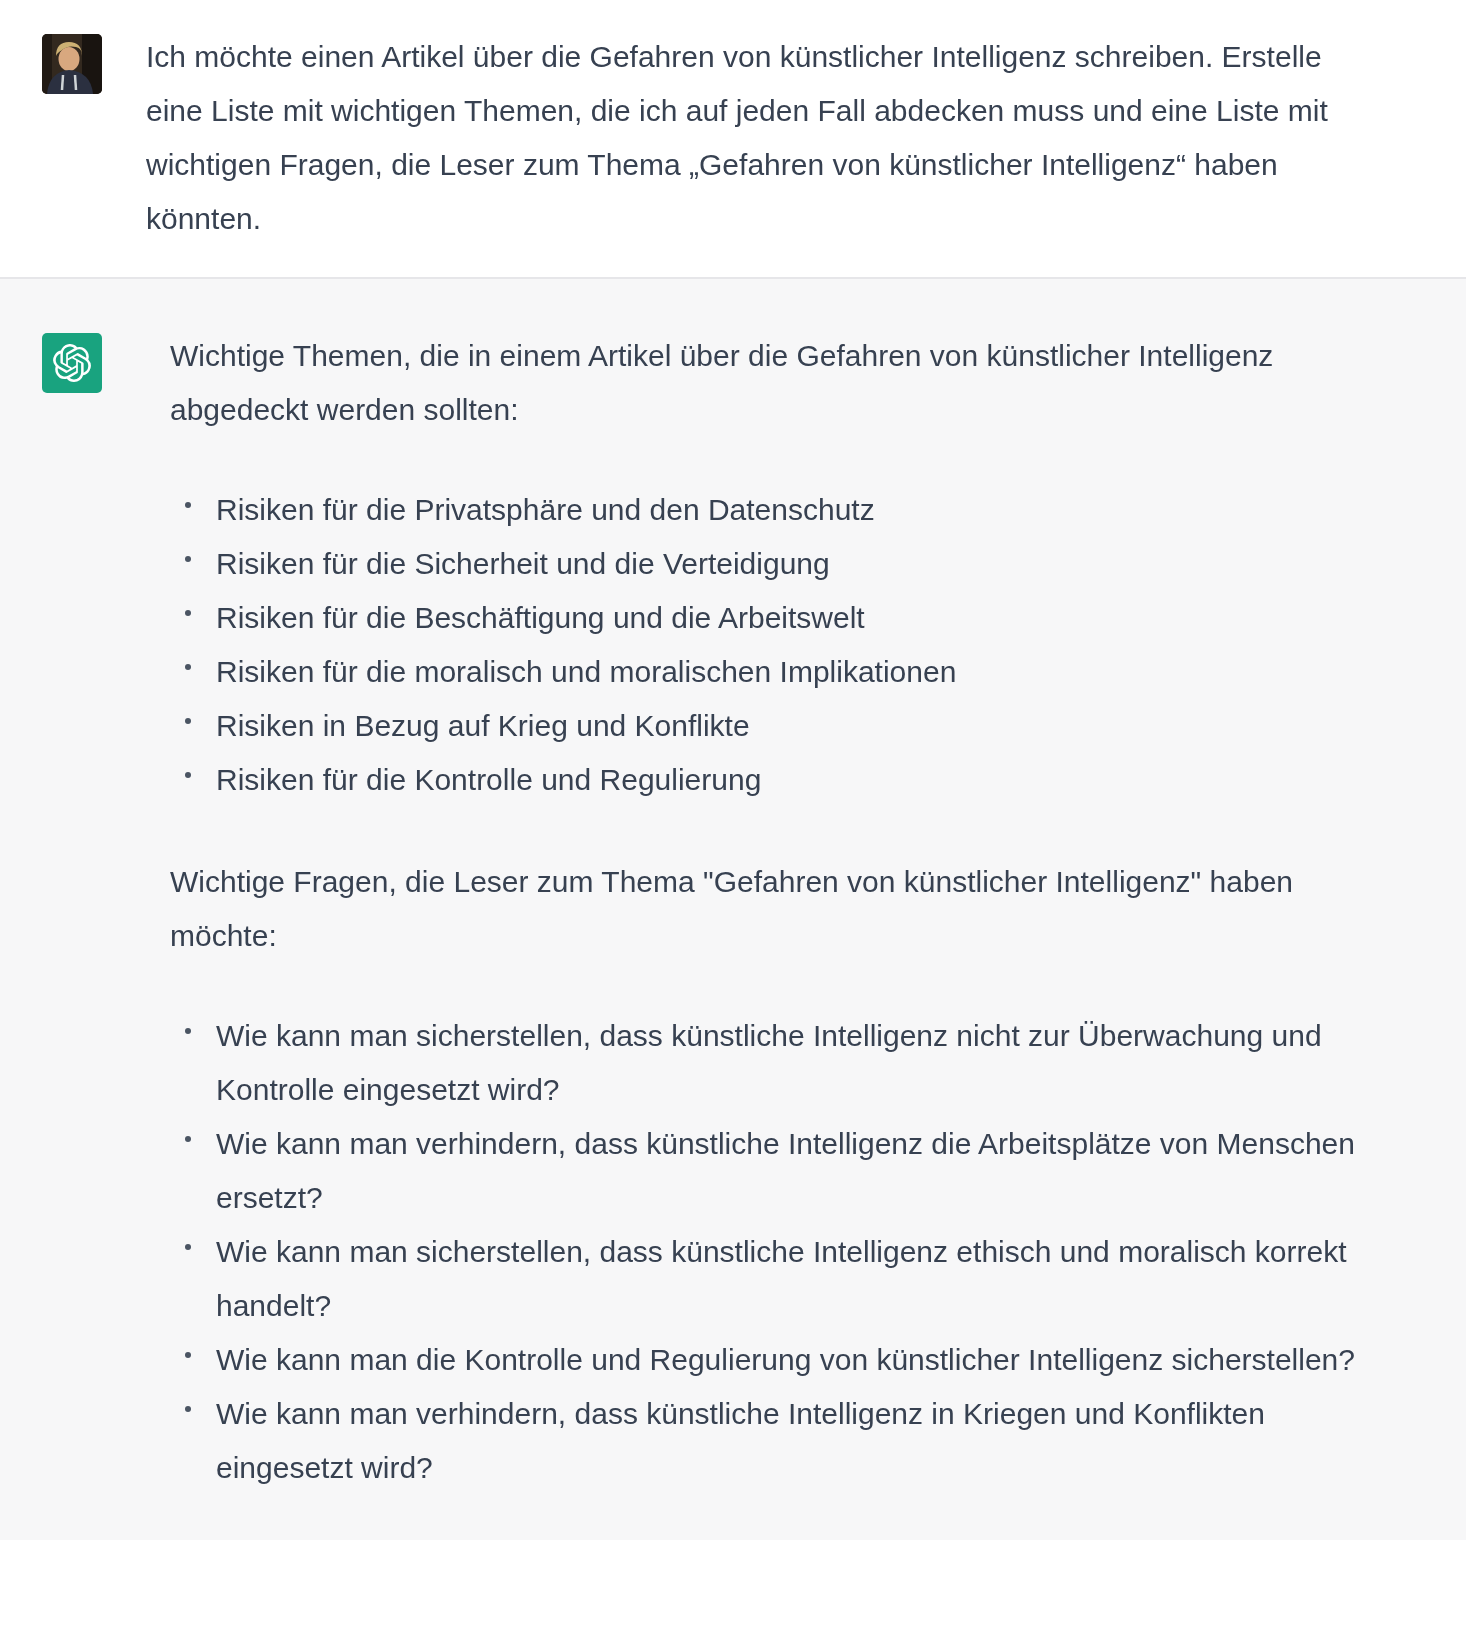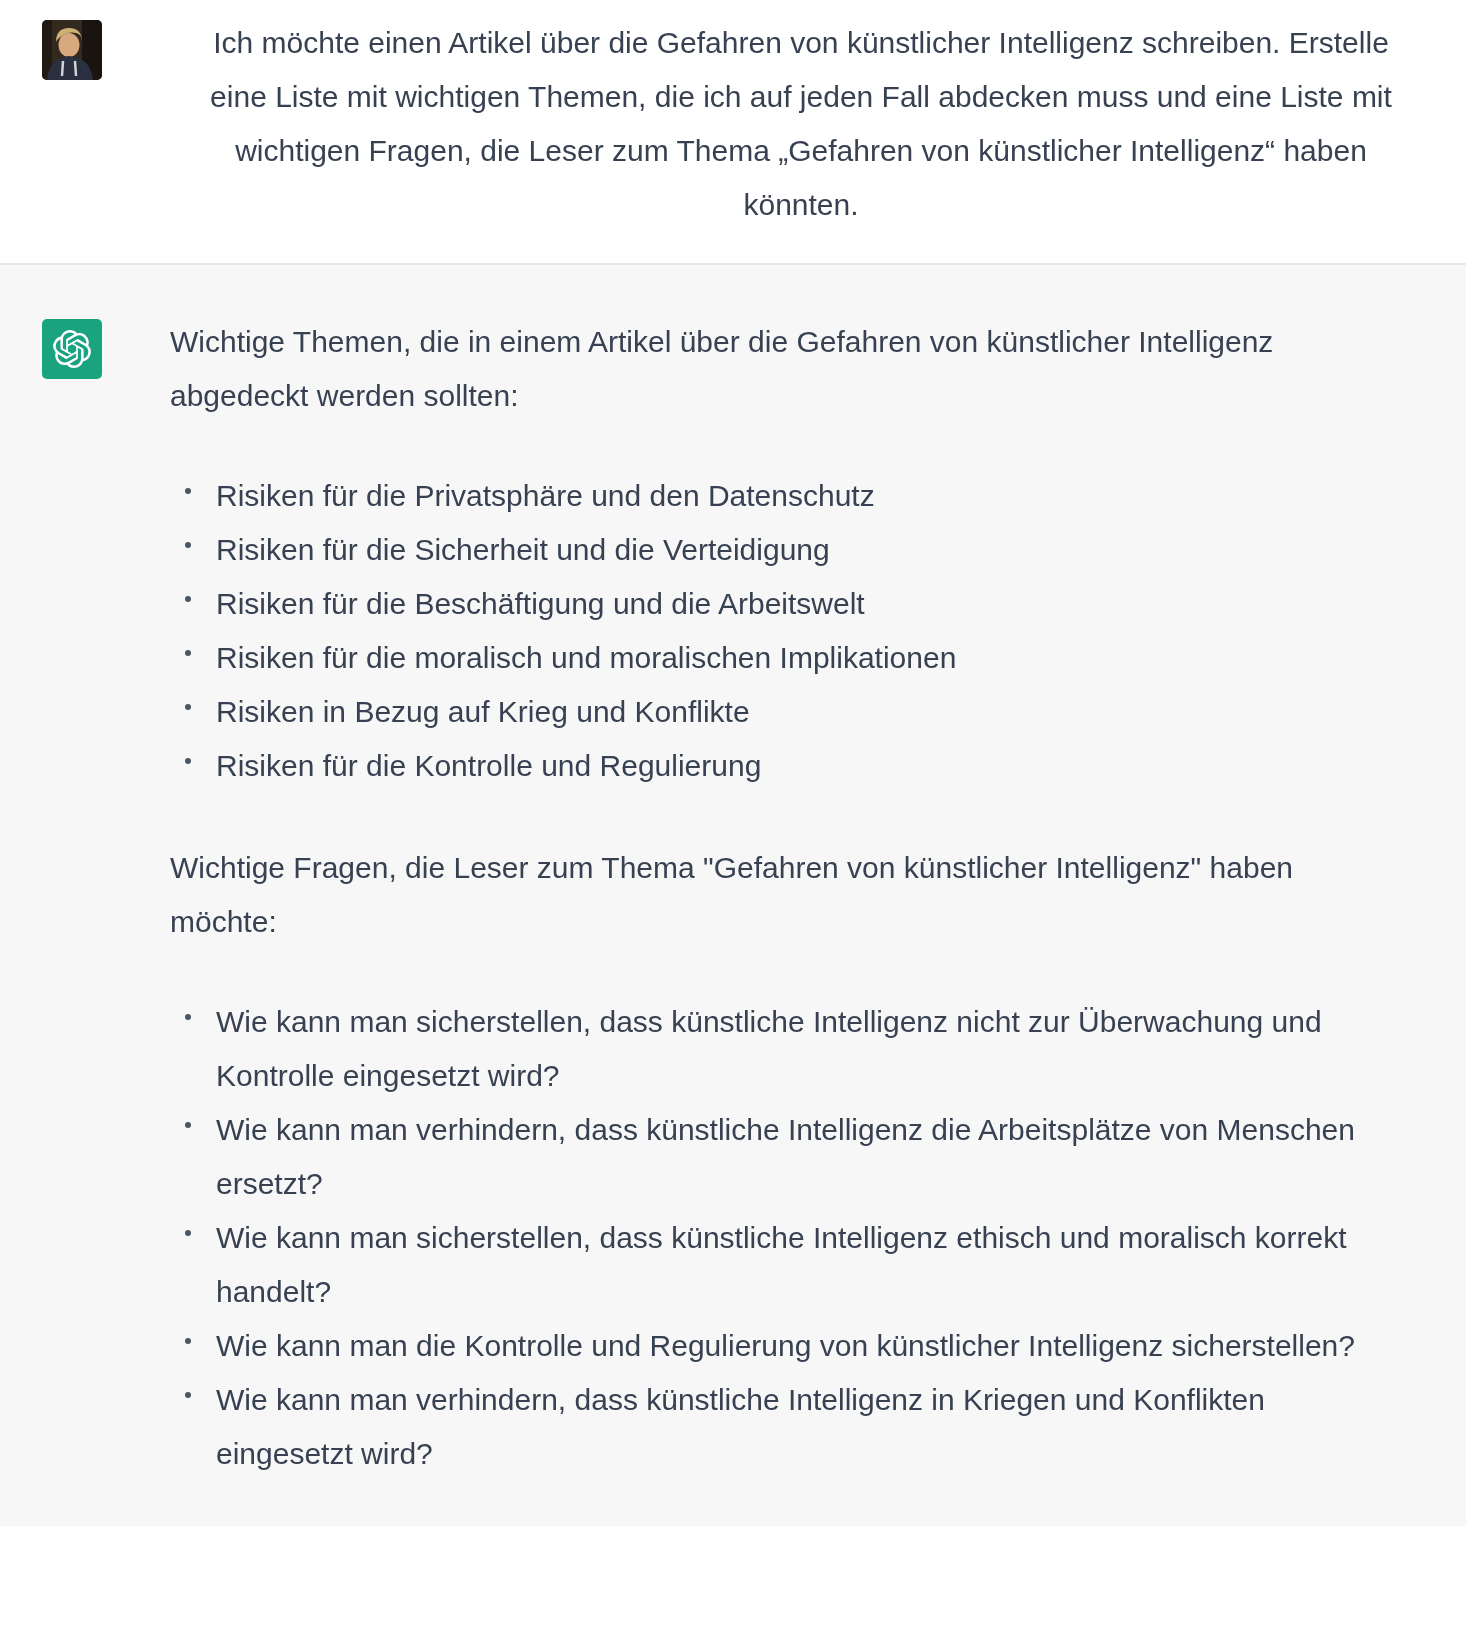--- a/index.html
+++ b/index.html
@@ -13,22 +13,21 @@
     line-height: 54px;
     color: #374151;
     -webkit-font-smoothing: antialiased;
   }
   .row {
     display: flex;
     box-sizing: border-box;
   }
   .row.user {
     background: #ffffff;
-    padding: 16px 10px 31px 42px;
-    text-align: center;
+    padding: 30px 10px 31px 42px;
   }
   .row.assistant {
     background: #f7f7f8;
     border-top: 2px solid #e6e6e9;
     padding: 50px 10px 45px 42px;
     gap: 24px;
   }
   .gutter { width: 104px; flex: none; }
   .avatar {
     width: 60px;

